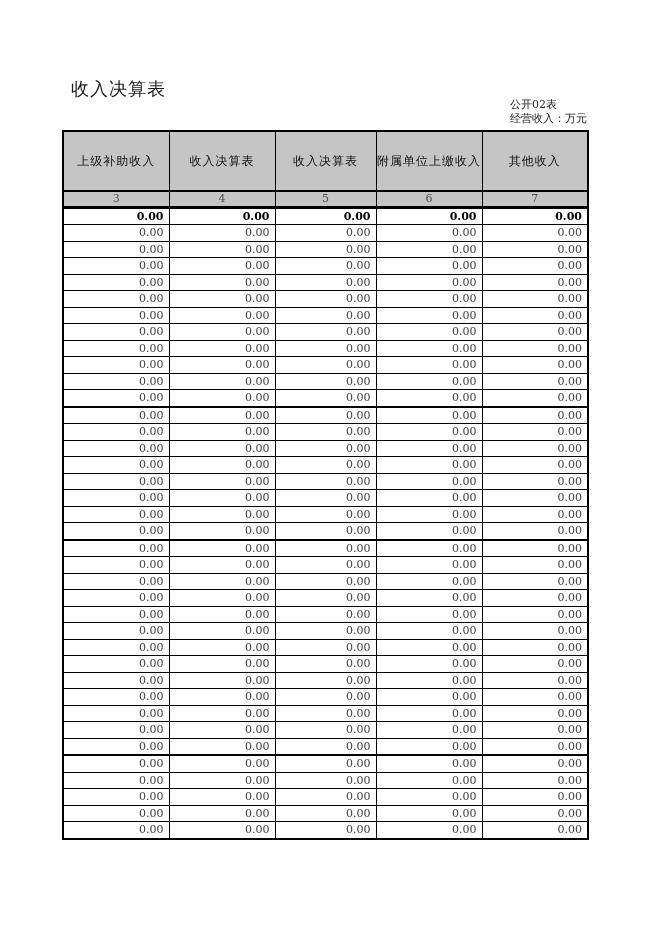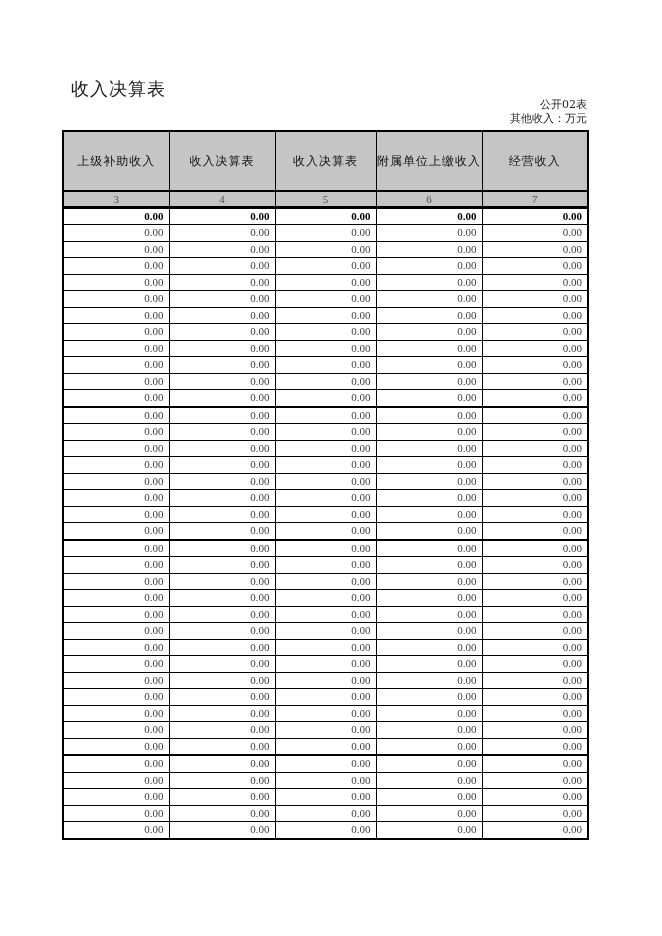--- a/index.html
+++ b/index.html
@@ -3,26 +3,26 @@
 <meta charset="utf-8">
 <style>
   * { margin:0; padding:0; box-sizing:border-box; }
   html,body { width:662px; height:936px; background:#ffffff;
     font-family:"DejaVu Serif","Liberation Serif",serif; }
   .page { position:relative; width:662px; height:936px; background:#fff; overflow:hidden; }
 
   .title { position:absolute; left:71px; top:77px; font-size:18px; color:#1c1c1c;
     letter-spacing:1px; }
 
-  .meta { position:absolute; right:75px; top:98px; text-align:right;
+  .meta { position:absolute; right:75px; top:98px; 
     font-size:11px; line-height:14px; color:#1c1c1c; }
 
   table.income { position:absolute; left:62px; top:130px; width:525px;
     border-collapse:collapse; table-layout:fixed;
-    border:2px solid #000;font-family:Liberation Serif, serif; }
+    border:2px solid #000; }
 
   col.c1,col.c2,col.c4,col.c5 { width:106px; }
   col.c3 { width:101px; }
 
   th.colhead { height:60px; background:#c5c5c5; border:1px solid #000;
     border-bottom:2px solid #000; font-size:12px; font-weight:normal;
     color:#111; text-align:center; vertical-align:middle; letter-spacing:1px; }
 
   tr.num-row td { height:16px; background:#c5c5c5; border:1px solid #000;
     border-bottom:3px solid #000; font-size:11px; color:#4f4f4f;
@@ -37,38 +37,38 @@
 </style>
 </head>
 <body>
 
 <div class="page">
 
   <div class="title">收入决算表</div>
 
   <div class="meta">
     <div>公开02表</div>
-    <div>其他收入：万元</div>
+    <div>经营收入：万元</div>
   </div>
 
   <table class="income">
     <colgroup>
       <col class="c1">
         <col class="c2">
         <col class="c3">
         <col class="c4">
         <col class="c5">
     </colgroup>
     <thead>
       <tr>
         <th class="colhead">上级补助收入</th>
         <th class="colhead">收入决算表</th>
         <th class="colhead">收入决算表</th>
         <th class="colhead">附属单位上缴收入</th>
-        <th class="colhead">经营收入</th>
+        <th class="colhead">其他收入</th>
       </tr>
       <tr class="num-row">
         <td>3</td>
         <td>4</td>
         <td>5</td>
         <td>6</td>
         <td>7</td>
       </tr>
     </thead>
     <tbody>

